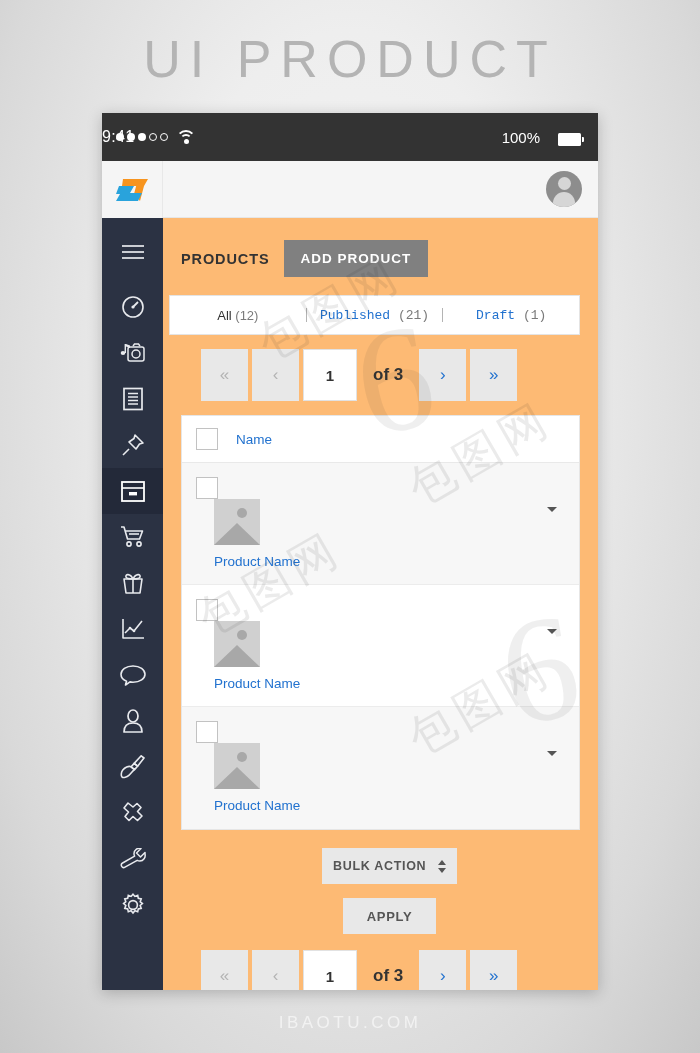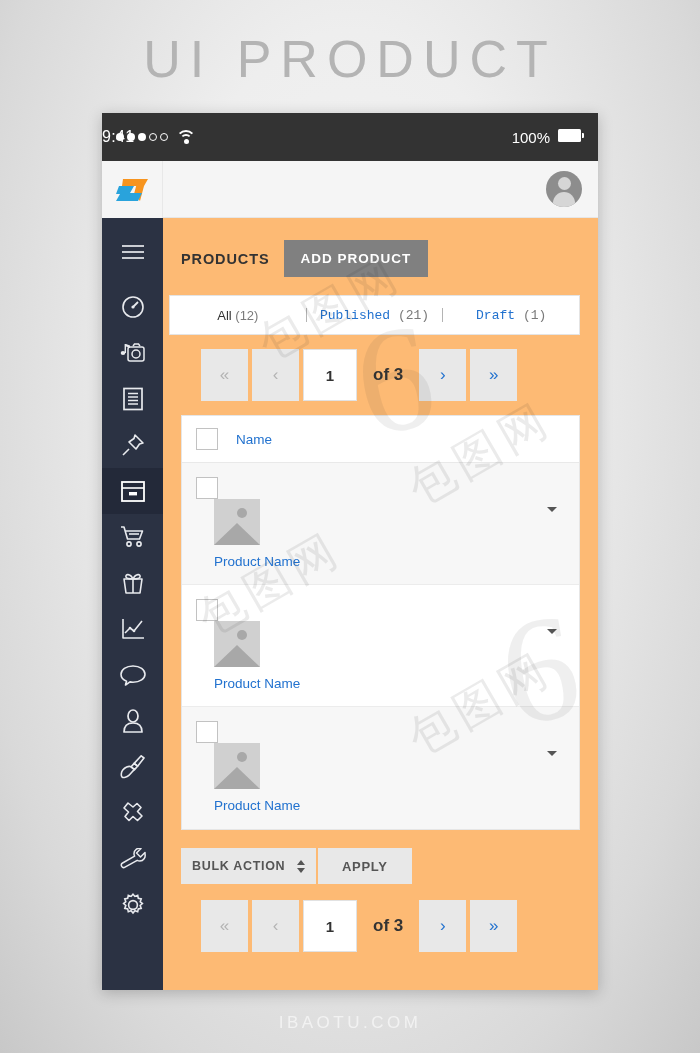--- a/index.html
+++ b/index.html
@@ -59,21 +59,21 @@
   .wifi .w1 { width: 20px; height: 20px; margin-left: -10px; top: 0px; }
   .wifi .w2 { width: 12px; height: 12px; margin-left: -6px; top: 4px; }
   .wifi .w3 {
     width: 5px; height: 5px; margin-left: -2.5px; top: 9px;
     border: none; background: #fff; border-radius: 50%;
   }
   .sb-time {
     position: absolute; left: 0; width: 100%; text-align: left;
     font-size: 16px; font-weight: 400; letter-spacing: .3px;
   }
-  .sb-right { position: absolute; right: 14px; display: flex; align-items: flex-start; gap: 8px; margin-left: 14px; }
+  .sb-right { position: absolute; right: 14px; display: flex; align-items: flex-end; gap: 18px; margin-left: 14px; }
   .sb-batt-pct { font-size: 15px; }
   .battery { position: relative; width: 26px; height: 13px; display: flex; align-items: center; }
   .battery .body { width: 24px; height: 13px; background: #fff; border-radius: 1.5px; }
   .battery .cap { width: 2px; height: 5px; background: #fff; margin-left: 1px; border-radius: 0 1px 1px 0; }
 
   
   .topbar { display: flex; height: 57px; background: #f7f7f7; border-bottom: 1px solid #e6e6e6; }
   .logo-cell {
     width: 61px; height: 57px; background: #f5f5f5;
     border-right: 1px solid #e8e8e8;
@@ -182,21 +182,21 @@
   }
   .prod-name { margin-top: 9px; font-size: 13.5px; color: #2272cf; white-space: nowrap; }
   .row-caret {
     position: absolute; right: 22px; top: 44px;
     width: 0; height: 0;
     border-left: 5px solid transparent; border-right: 5px solid transparent;
     border-top: 5px solid #555; cursor: pointer;
   }
 
   
-  .bulk-row { display: flex; align-items: center; gap: 2px; padding: 18px 0 0 18px; }
+  .bulk-row { display: flex; align-items: center; gap: 14px; padding: 18px 0 0 18px; flex-direction: column; }
   .bulk-select {
     background: #e8e8e8; height: 36px; min-width: 135px;
     display: flex; align-items: center; justify-content: space-between;
     padding: 0 11px; cursor: pointer;
   }
   .bulk-select .lbl { font-size: 12.5px; font-weight: bold; letter-spacing: .7px; color: #555; }
   .spin { display: flex; flex-direction: column; gap: 3px; margin-left: 9px; }
   .spin i { width: 0; height: 0; border-left: 4px solid transparent; border-right: 4px solid transparent; }
   .spin .up { border-bottom: 5px solid #555; }
   .spin .dn { border-top: 5px solid #555; }

